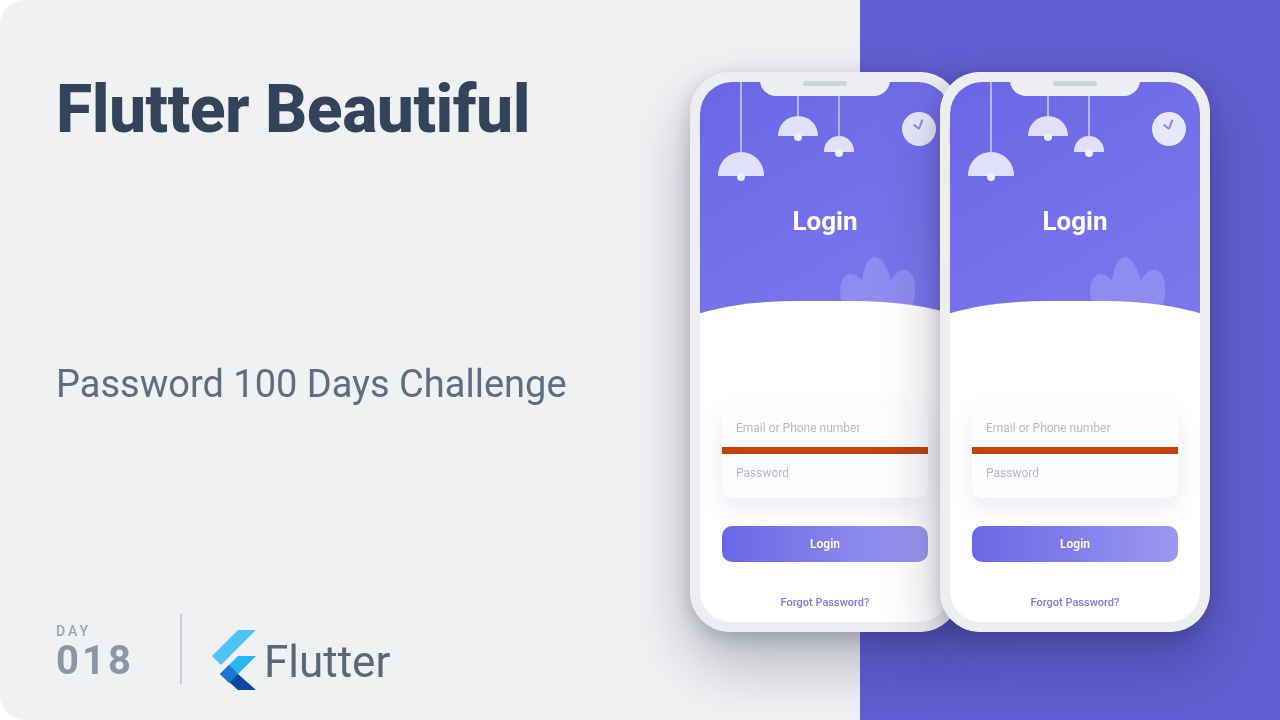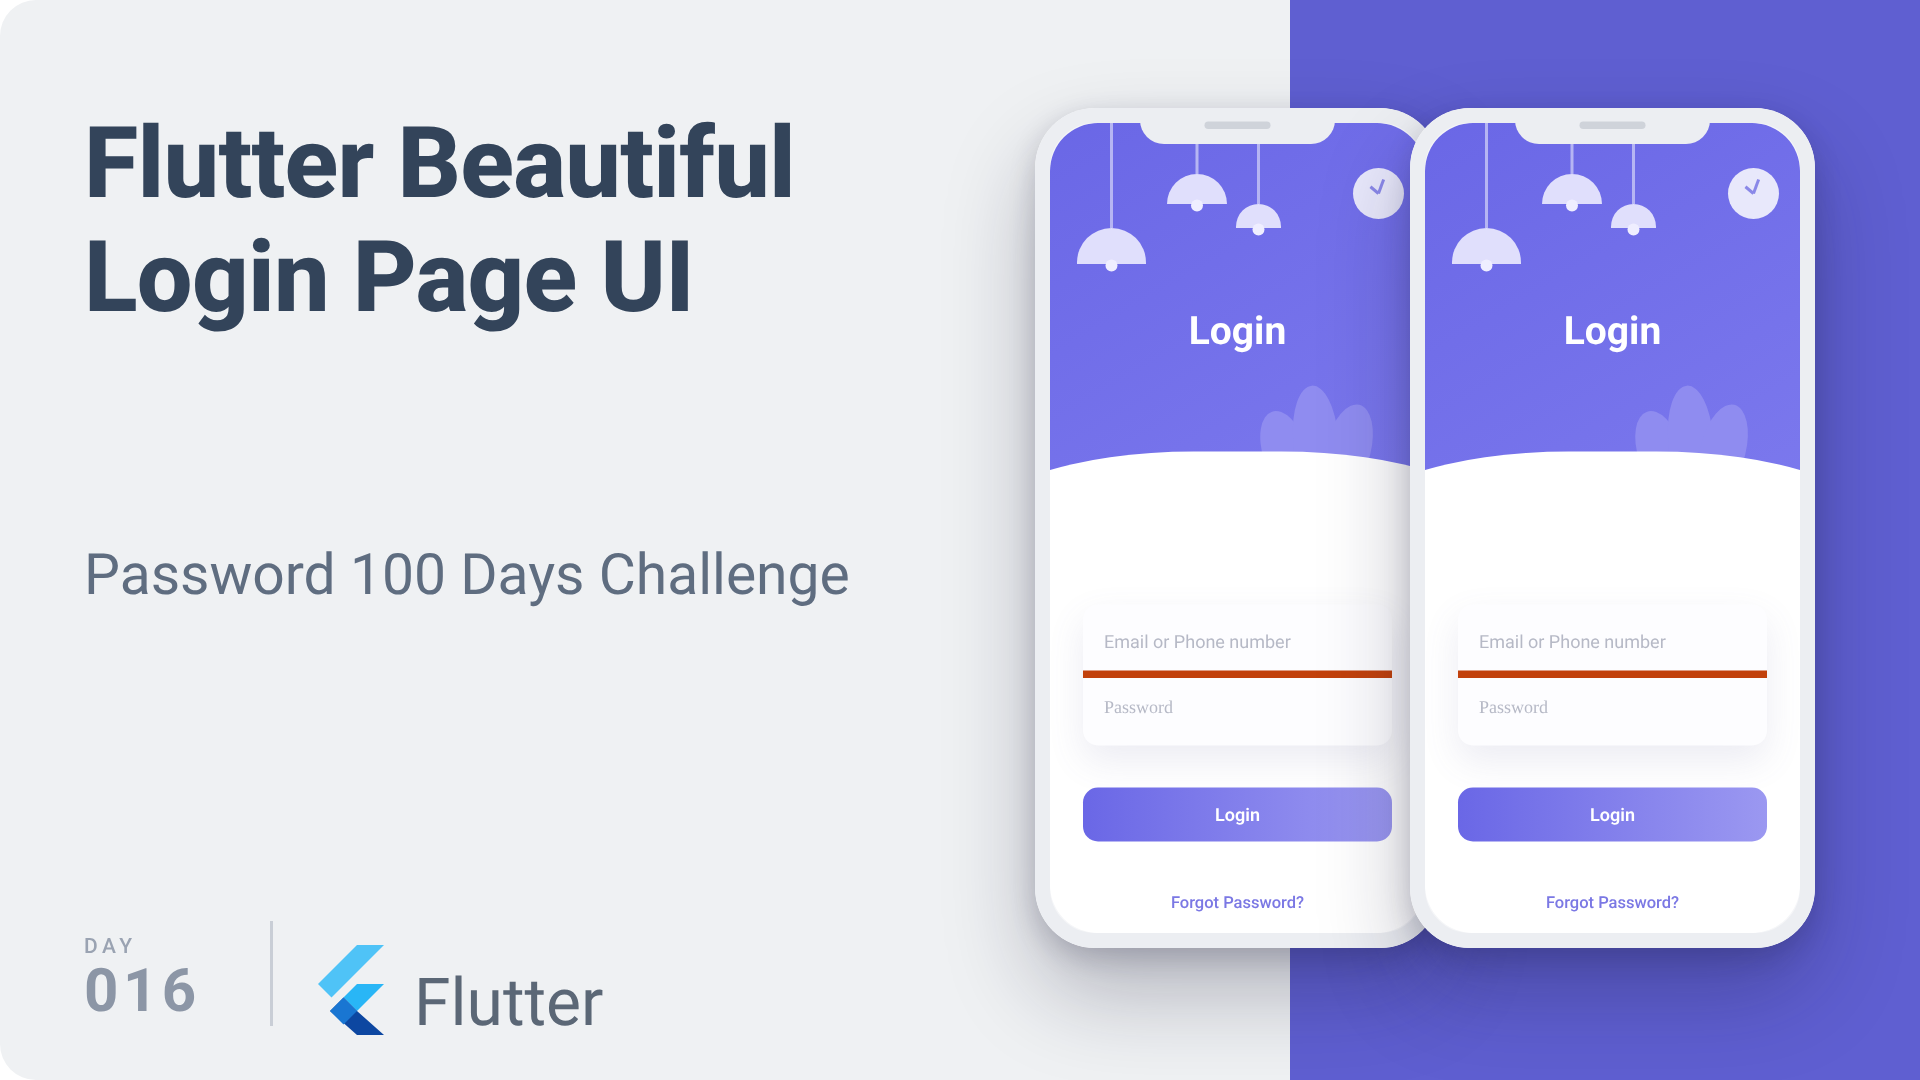--- a/index.html
+++ b/index.html
@@ -9,21 +9,21 @@
 
   
   .title { position: absolute; left: 56px; top: 72px; width: 600px; color: #33445a; font-weight: 800; font-size: 66px; line-height: 1.15; letter-spacing: -0.5px; }
   .subtitle { position: absolute; left: 56px; top: 362px; color: #5f6d80; font-weight: 400; font-size: 38px; }
 
   
   .day-block { position: absolute; left: 56px; bottom: 36px; color: #9aa3b2; letter-spacing: 3px; }
   .day-label { font-size: 14px; font-weight: 500; }
   .day-num   { font-size: 40px; font-weight: 700; margin-top: -2px; color: #8c96a6; }
   .divider   { position: absolute; left: 180px; bottom: 36px; width: 2px; height: 70px; background: #c9ced6; }
-  .flutter   { position: absolute; left: 210px; bottom: 26px; display: flex; align-items: flex-end; gap: 16px; }
+  .flutter   { position: absolute; left: 210px; bottom: 26px; display: flex; align-items: center; gap: 4px; }
   .flutter-text { color: #5b6776; font-size: 44px; font-weight: 400; }
 
   
   .phone { position: absolute; width: 270px; height: 560px; border-radius: 40px; background: #f5f6f8;
            box-shadow: 0 30px 60px rgba(20,20,50,0.28), 0 6px 18px rgba(20,20,50,0.18);
            overflow: hidden; padding-left: 20px; }
   .phone.p1 { left: 690px; top: 72px; }
   .phone.p2 { left: 940px; top: 72px; }
   .phone-frame { position: absolute; inset: 0; border-radius: 40px; border: 10px solid #eceef2; pointer-events:none; }
   .notch { position: absolute; top: 0; left: 50%; transform: translateX(-50%); width: 130px; height: 24px; background: #eceef2; border-bottom-left-radius: 16px; border-bottom-right-radius: 16px; z-index: 5; }
@@ -55,41 +55,41 @@
   .pot { position:absolute; right:42px; bottom:6px; width:82px; height:40px; background:#8f8cf0; border-bottom-left-radius:40px; border-bottom-right-radius:40px; }
   .leaf { position:absolute; background:#8f8cf0; border-radius:60% 60% 50% 50%; }
   .leaf.a { right:78px; bottom:32px; width:30px; height:58px; transform:rotate(-18deg);}
   .leaf.b { right:58px; bottom:36px; width:30px; height:70px; transform:rotate(-4deg);}
   .leaf.c { right:36px; bottom:34px; width:30px; height:60px; transform:rotate(14deg);}
 
   
   .form { position:absolute; left:22px; right:22px; top:58%; padding-top:8px; }
   .card { background:#fdfdff; border-radius:10px; box-shadow:0 10px 24px rgba(100,100,160,0.12); padding:6px 0; margin-bottom:28px;}
   .field { padding:12px 14px; color:#b6b9c6; font-size:12px; }
-  .field + .field { border-top:5px solid #c2410c;font-family:Liberation Serif, serif; }
+  .field + .field { border-top:7px solid #c2410c; }
   .btn { height:36px; border-radius:10px; background:linear-gradient(90deg,#6a67e6,#9b98f1); color:#fff; font-size:12px; font-weight:600; display:flex; align-items:center; justify-content:center; }
   .forgot { margin-top:34px; text-align:center; color:#7b78e4; font-size:11px; font-weight:500; }
 
 </style>
 </head>
 <body>
 
 <div class="canvas">
   <div class="right-bg"></div>
 
   <h1 class="title">
     <span>Flutter Beautiful</span><br>
-    <span>Login Page UI</span><br>
+    <br>
   </h1>
 
   <div class="subtitle">Password 100 Days Challenge</div>
 
   <div class="day-block">
     <div class="day-label">DAY</div>
-    <div class="day-num">016</div>
+    <div class="day-num">018</div>
   </div>
   <div class="divider"></div>
   <div class="flutter">
     <span>
       <svg width="50" height="60" viewBox="0 0 50 60">
         <polygon points="28,0 46,0 11,35 2,26" fill="#4fc3f7"></polygon>
         <polygon points="28,26 46,26 28,44 19,35" fill="#29b6f6"></polygon>
         <polygon points="19,35 28,44 46,60 28,60 10,44" fill="#0d47a1"></polygon>
         <polygon points="19,35 28,44 19,53 10,44" fill="#1976d2"></polygon>
       </svg>

